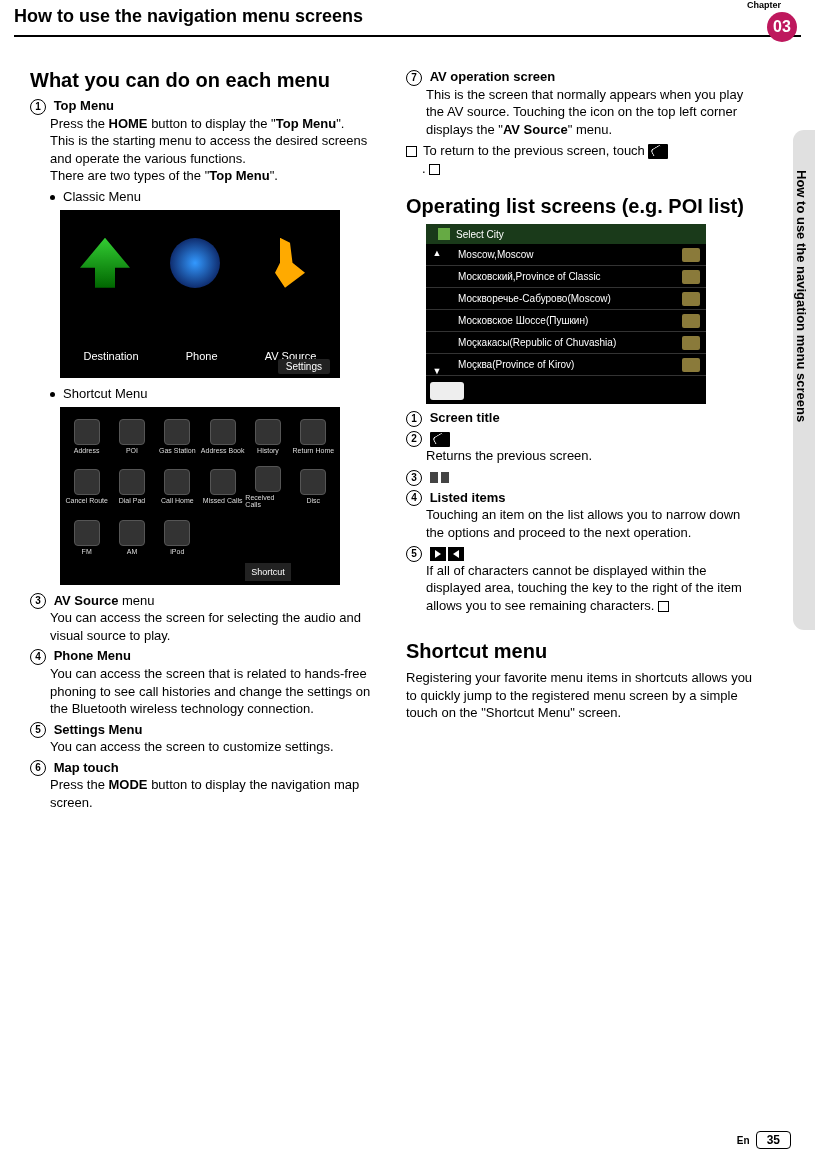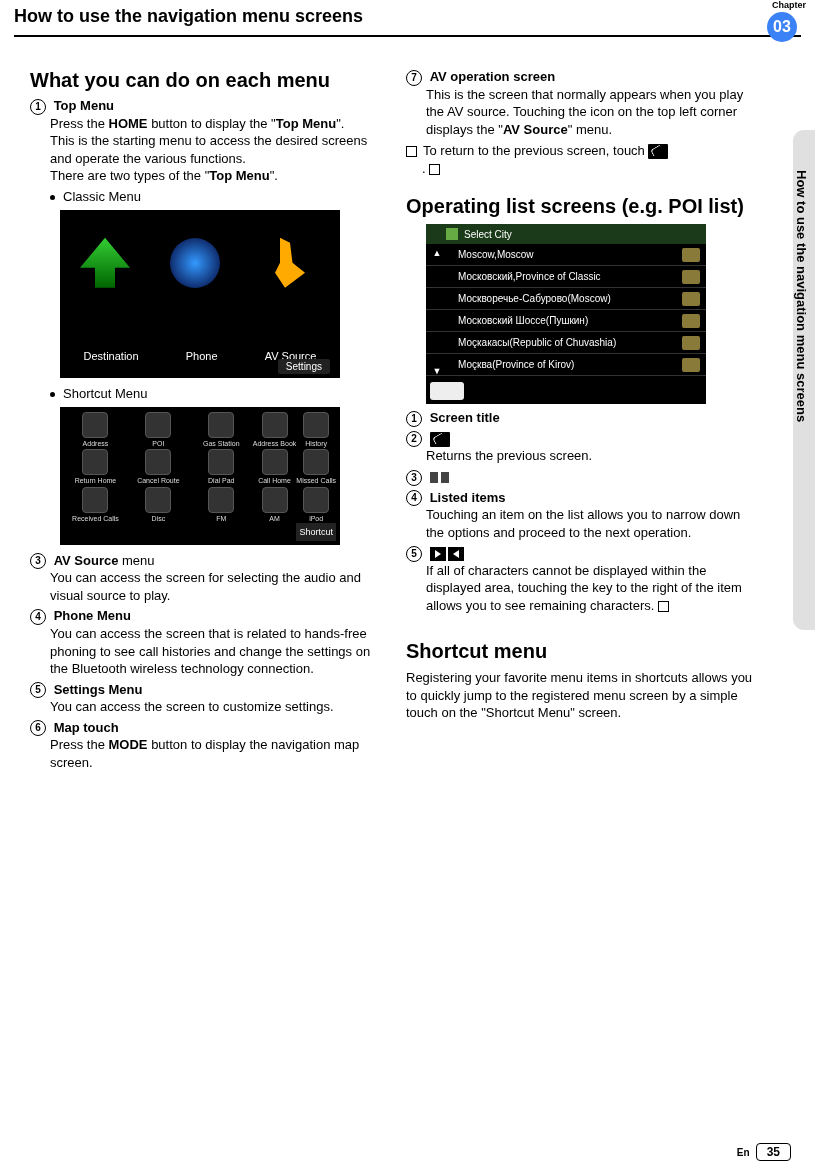--- a/index.html
+++ b/index.html
@@ -14,32 +14,32 @@
     color: #000;
   }
   .header {
     display: flex;
     align-items: center;
     padding: 6px 12px 0 14px;
   }
   .chapter-label {
     position: absolute;
     top: 0;
-    right: 9px;
+    right: 34px;
     font-size: 9px;
     font-weight: bold;
   }
   .chapter-badge {
     position: absolute;
     top: 12px;
     right: 18px;
     width: 30px;
     height: 30px;
     border-radius: 50%;
-    background: #3b82f6;
+    background: #be185d;
     color: #fff;
     display: flex;
     align-items: center;
     justify-content: center;
     font-weight: bold;
     font-size: 16px;
   }
   .page-title {
     font-size: 18px;
     font-weight: bold;
@@ -148,23 +148,23 @@
     text-align: center;
     width: 90px;
   }
   .ci-shape {
     width: 50px; height: 50px;
     margin: 28px auto 8px;
     border-radius: 8px;
   }
   .shortcut-menu {
     width: 280px;
-    height: 138px;
+    height: 178px;
     display: grid;
-    grid-template-columns: repeat(3, 1fr);
+    grid-template-columns: repeat(6, 1fr);
     grid-template-rows: repeat(3, 1fr) 18px;
     gap: 0;
     padding: 4px;
     box-sizing: border-box;
   }
   .sc-cell {
     display: flex;
     flex-direction: column;
     align-items: center;
     justify-content: center;
@@ -191,21 +191,21 @@
     width: 280px;
     height: 180px;
     background: #000;
     margin: 6px 0 6px 20px;
     color: #fff;
     font-size: 10px;
     position: relative;
   }
   .poi-title {
     background: #1a3a1a;
-    padding: 4px 20px;
+    padding: 4px 12px;
     font-size: 10px;
     display: flex;
     align-items: center;
     gap: 6px;
   }
   .poi-row {
     border-bottom: 1px solid #333;
     padding: 5px 36px 5px 32px;
     font-size: 10px;
     position: relative;
@@ -296,21 +296,21 @@
   .tri-btn.l::after {
     content: "";
     position: absolute;
     left: 5px; top: 3px;
     border-right: 6px solid #fff;
     border-top: 4px solid transparent;
     border-bottom: 4px solid transparent;
   }
   .footer {
     position: absolute;
-    bottom: 6px;
+    bottom: 18px;
     right: 24px;
     display: flex;
     align-items: center;
     gap: 6px;
     font-size: 10px;
     font-weight: bold;
   }
   .page-pill {
     border: 1.5px solid #000;
     border-radius: 4px;
@@ -488,21 +488,21 @@
           <span style="width:12px;height:12px;background:#6a4;"></span>
           <span>Select City</span>
         </div>
       <div class="poi-scroll">
           <span>▲</span>
           <span>▼</span>
         </div>
       <div class="poi-row">Moscow,Moscow</div>
       <div class="poi-row">Московский,Province of Classic</div>
       <div class="poi-row">Москворечье-Сабурово(Moscow)</div>
-      <div class="poi-row">Московский Шоссе(Пушкин)</div>
+      <div class="poi-row">Московское Шоссе(Пушкин)</div>
       <div class="poi-row">Моçкакасы(Republic of Chuvashia)</div>
       <div class="poi-row">Моçква(Province of Kirov)</div>
       <div class="poi-back"></div>
     </div>
 
     <div class="item">
       <span class="num">1</span>
       <span class="item-title">Screen title</span>
     </div>
 

